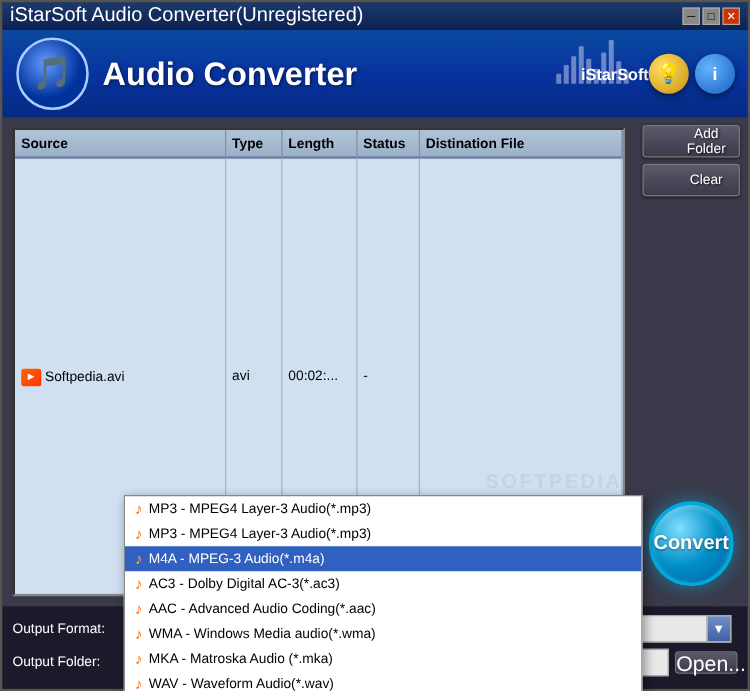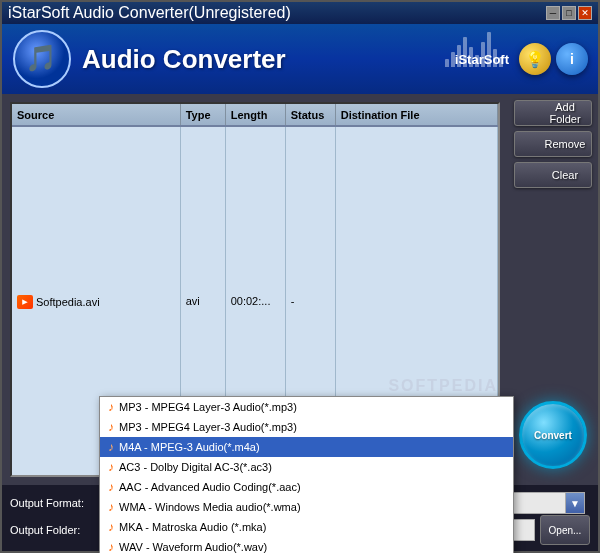--- a/index.html
+++ b/index.html
@@ -78,21 +78,20 @@
       font-size: 26px;
       font-weight: bold;
       text-shadow: 1px 1px 3px rgba(0,0,0,0.5);
       flex: 1;
     }
 
     .header-brand {
       color: #fff;
       font-size: 13px;
       font-weight: bold;
-      margin-right: 10px;
     }
 
     .header-icons {
       display: flex;
       gap: 5px;
       align-items: center;
     }
 
     .header-icon-btn {
       width: 32px;
@@ -233,21 +232,21 @@
     }
 
     .convert-btn {
       width: 68px;
       height: 68px;
       border-radius: 50%;
       background: radial-gradient(circle at 35% 30%, #80dfff, #0090c8, #0060a0);
       border: 3px solid #00aadd;
       box-shadow: 0 0 15px rgba(0, 170, 220, 0.6), inset 0 2px 4px rgba(255,255,255,0.3);
       color: white;
-      font-size: 10px;
+      font-size: 16px;
       font-weight: bold;
       cursor: pointer;
       display: flex;
       align-items: center;
       justify-content: center;
       text-shadow: 0 1px 2px rgba(0,0,0,0.5);
       text-align: right;
     }
 
     
@@ -311,26 +310,26 @@
       background: #e8e8e8;
       border: 1px solid #aaa;
       font-size: 11px;
       padding: 2px 5px;
       color: #333;
       margin-right: 5px;
     }
 
     .open-btn {
       width: 50px;
-      height: 30px;
+      height: 18px;
       background: linear-gradient(to bottom, #5a5a6a, #3a3a4a);
       border: 1px solid #777;
       border-radius: 3px;
       color: white;
-      font-size: 10px;
+      font-size: 17px;
       cursor: pointer;
       flex-shrink: 0;
     }
 
     
     .dropdown-overlay {
       position: absolute;
       left: 97px;
       top: 394px;
       width: 415px;
@@ -479,21 +478,20 @@
               <td>-</td>
               <td></td>
             </tr>
           </tbody>
         </table>
       </div>
     </div>
 
     <div class="sidebar-right">
       <button class="sidebar-btn">Add Folder</button>
-      <button class="sidebar-btn">Remove</button>
       <button class="sidebar-btn">Clear</button>
 
       <div style="flex:1;"></div>
 
       <div class="convert-btn-wrapper">
         <button class="convert-btn">Convert</button>
       </div>
     </div>
 
     <div class="watermark">SOFTPEDIA</div>

